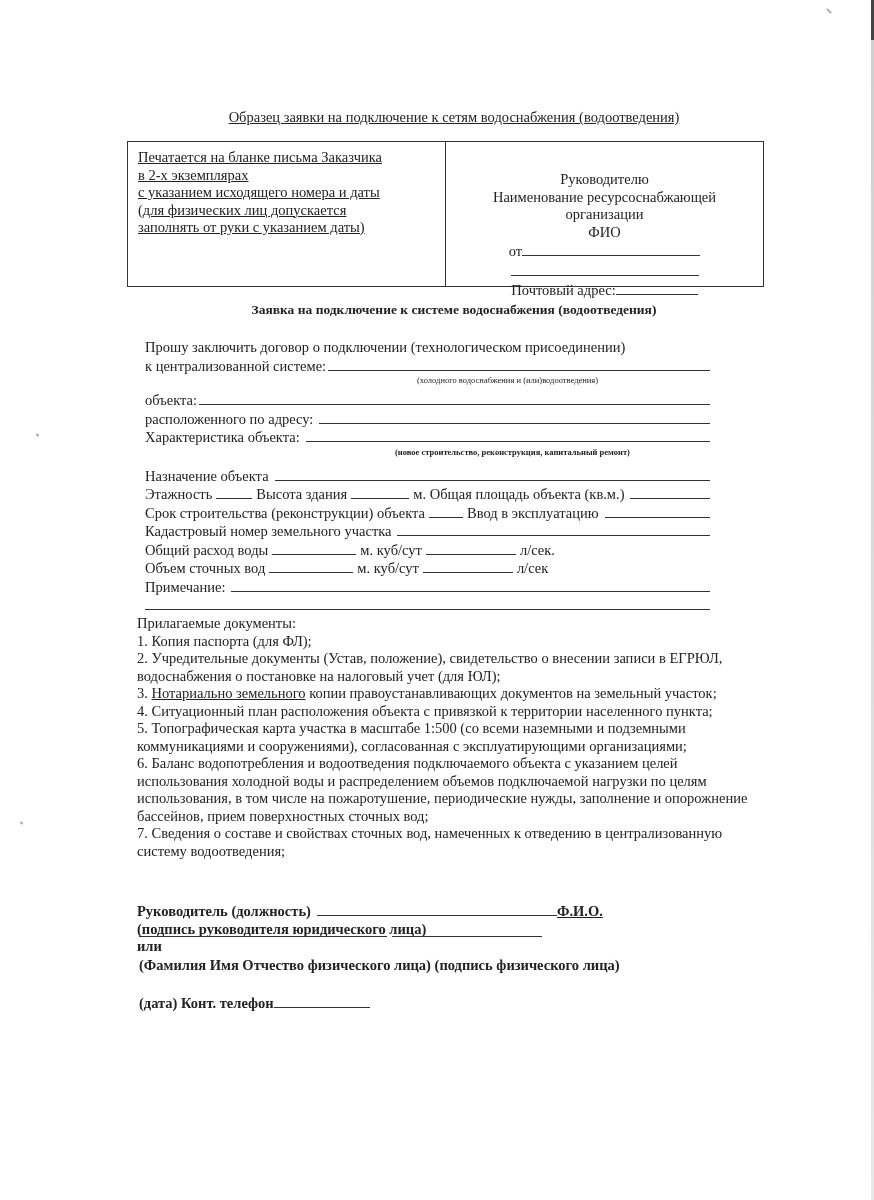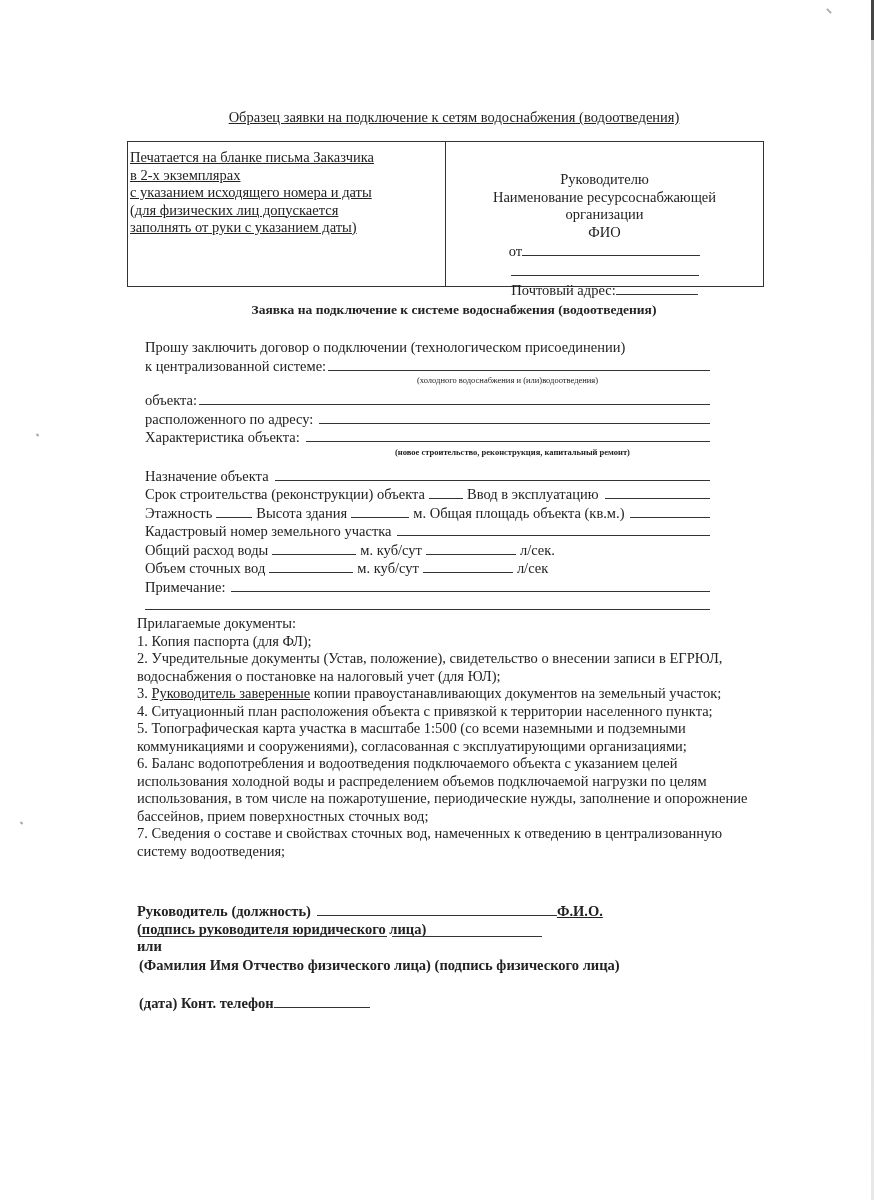--- a/index.html
+++ b/index.html
@@ -5,21 +5,21 @@
   html, body { margin: 0; padding: 0; }
   body {
     width: 874px; height: 1200px; background: #ffffff; position: relative; overflow: hidden;
     font-family: "Liberation Serif", serif; color: #222; font-size: 14.5px;
   }
   .edge { position: absolute; right: 0; top: 0; width: 3px; height: 1200px; background: linear-gradient(#444 0, #444 40px, #cfcfcf 40px, #e8e8e8 100%); }
   .mark { position: absolute; width: 6px; height: 2px; background: #aaa; transform: rotate(45deg); }
   .doc-title { position: absolute; top: 109px; left: 0; width: 908px; text-align: center; font-size: 14.5px; text-decoration: underline; }
   .boxes { position: absolute; top: 141px; left: 127px; width: 635px; height: 144px; border: 1px solid #333; display: flex; }
   .box-left { width: 318px; border-right: 1px solid #333; padding: 7px 0 0 2px; box-sizing: border-box; line-height: 17.5px; }
-  .box-left div { text-decoration: underline; }
+  .box-left div { text-decoration: underline; margin-left: 8px; }
   .box-right { flex: 1; text-align: center; padding-top: 5px; line-height: 17.5px; margin-top: 24px; }
   .box-right .blank { display: inline-block; border-bottom: 1px solid #333; height: 14px; vertical-align: baseline; }
   .heading { position: absolute; top: 302px; left: 0; width: 908px; text-align: center; font-weight: bold; font-size: 13.5px; }
   .form { position: absolute; left: 137px; top: 339px; width: 565px; line-height: 17.5px; margin-left: 8px; }
   .row { display: flex; align-items: baseline; white-space: nowrap; }
   .fill { flex: 1; border-bottom: 1px solid #333; height: 13px; margin-left: 2px; }
   .sfill { display: inline-block; border-bottom: 1px solid #333; height: 13px; margin: 0 4px; }
   .hint { font-size: 8.5px; text-align: center; line-height: 10px; }
   .hint.b { font-weight: bold; }
   .docs { position: absolute; left: 137px; top: 615px; width: 650px; line-height: 17.5px; }
@@ -82,31 +82,31 @@
       <span>Характеристика объекта:</span>
       <span class="fill" style="margin-left:6px"></span>
     </div>
   <div class="hint b" style="padding-left:170px;">(новое строительство, реконструкция, капитальный ремонт)</div>
   <div style="height:10px"></div>
   <div class="row">
       <span>Назначение объекта</span>
       <span class="fill" style="margin-left:6px"></span>
     </div>
   <div class="row">
-    <span>Срок строительства (реконструкции) объекта</span>
-      <span class="sfill" style="width:34px"></span>
-    <span>Ввод в эксплуатацию</span>
-      <span class="fill" style="margin-left:6px"></span>
-  </div>
-  <div class="row">
     <span>Этажность</span>
       <span class="sfill" style="width:36px"></span>
     <span>Высота здания</span>
       <span class="sfill" style="width:58px"></span>
     <span>м. Общая площадь объекта (кв.м.)</span>
+      <span class="fill" style="margin-left:6px"></span>
+  </div>
+  <div class="row">
+    <span>Срок строительства (реконструкции) объекта</span>
+      <span class="sfill" style="width:34px"></span>
+    <span>Ввод в эксплуатацию</span>
       <span class="fill" style="margin-left:6px"></span>
   </div>
   <div class="row">
       <span>Кадастровый номер земельного участка</span>
       <span class="fill" style="margin-left:6px"></span>
     </div>
   <div class="row">
     <span>Общий расход воды</span>
       <span class="sfill" style="width:84px"></span>
     <span>м. куб/сут</span>
@@ -127,21 +127,21 @@
   <div class="row" style="height:17px">
       <span class="fill" style="margin-left:0"></span>
     </div>
 </div>
 
 <div class="docs">
   <div><span class="hd">Прилагаемые документы</span><span>:</span></div>
   <div>1. Копия паспорта (для ФЛ);</div>
   <div>2. Учредительные документы (Устав, положение), свидетельство о внесении записи в ЕГРЮЛ,</div>
   <div>водоснабжения о постановке на налоговый учет (для ЮЛ);</div>
-  <div><span>3. </span><span class="u">Руководитель заверенные</span><span> копии правоустанавливающих документов на земельный участок;</span></div>
+  <div><span>3. </span><span class="u">Нотариально земельного</span><span> копии правоустанавливающих документов на земельный участок;</span></div>
   <div>4. Ситуационный план расположения объекта с привязкой к территории населенного пункта;</div>
   <div>5. Топографическая карта участка в масштабе 1:500 (со всеми наземными и подземными</div>
   <div>коммуникациями и сооружениями), согласованная с эксплуатирующими организациями;</div>
   <div>6. Баланс водопотребления и водоотведения подключаемого объекта с указанием целей</div>
   <div>использования холодной воды и распределением объемов подключаемой нагрузки по целям</div>
   <div>использования, в том числе на пожаротушение, периодические нужды, заполнение и опорожнение</div>
   <div>бассейнов, прием поверхностных сточных вод;</div>
   <div>7. Сведения о составе и свойствах сточных вод, намеченных к отведению в централизованную</div>
   <div>систему водоотведения;</div>
 </div>

